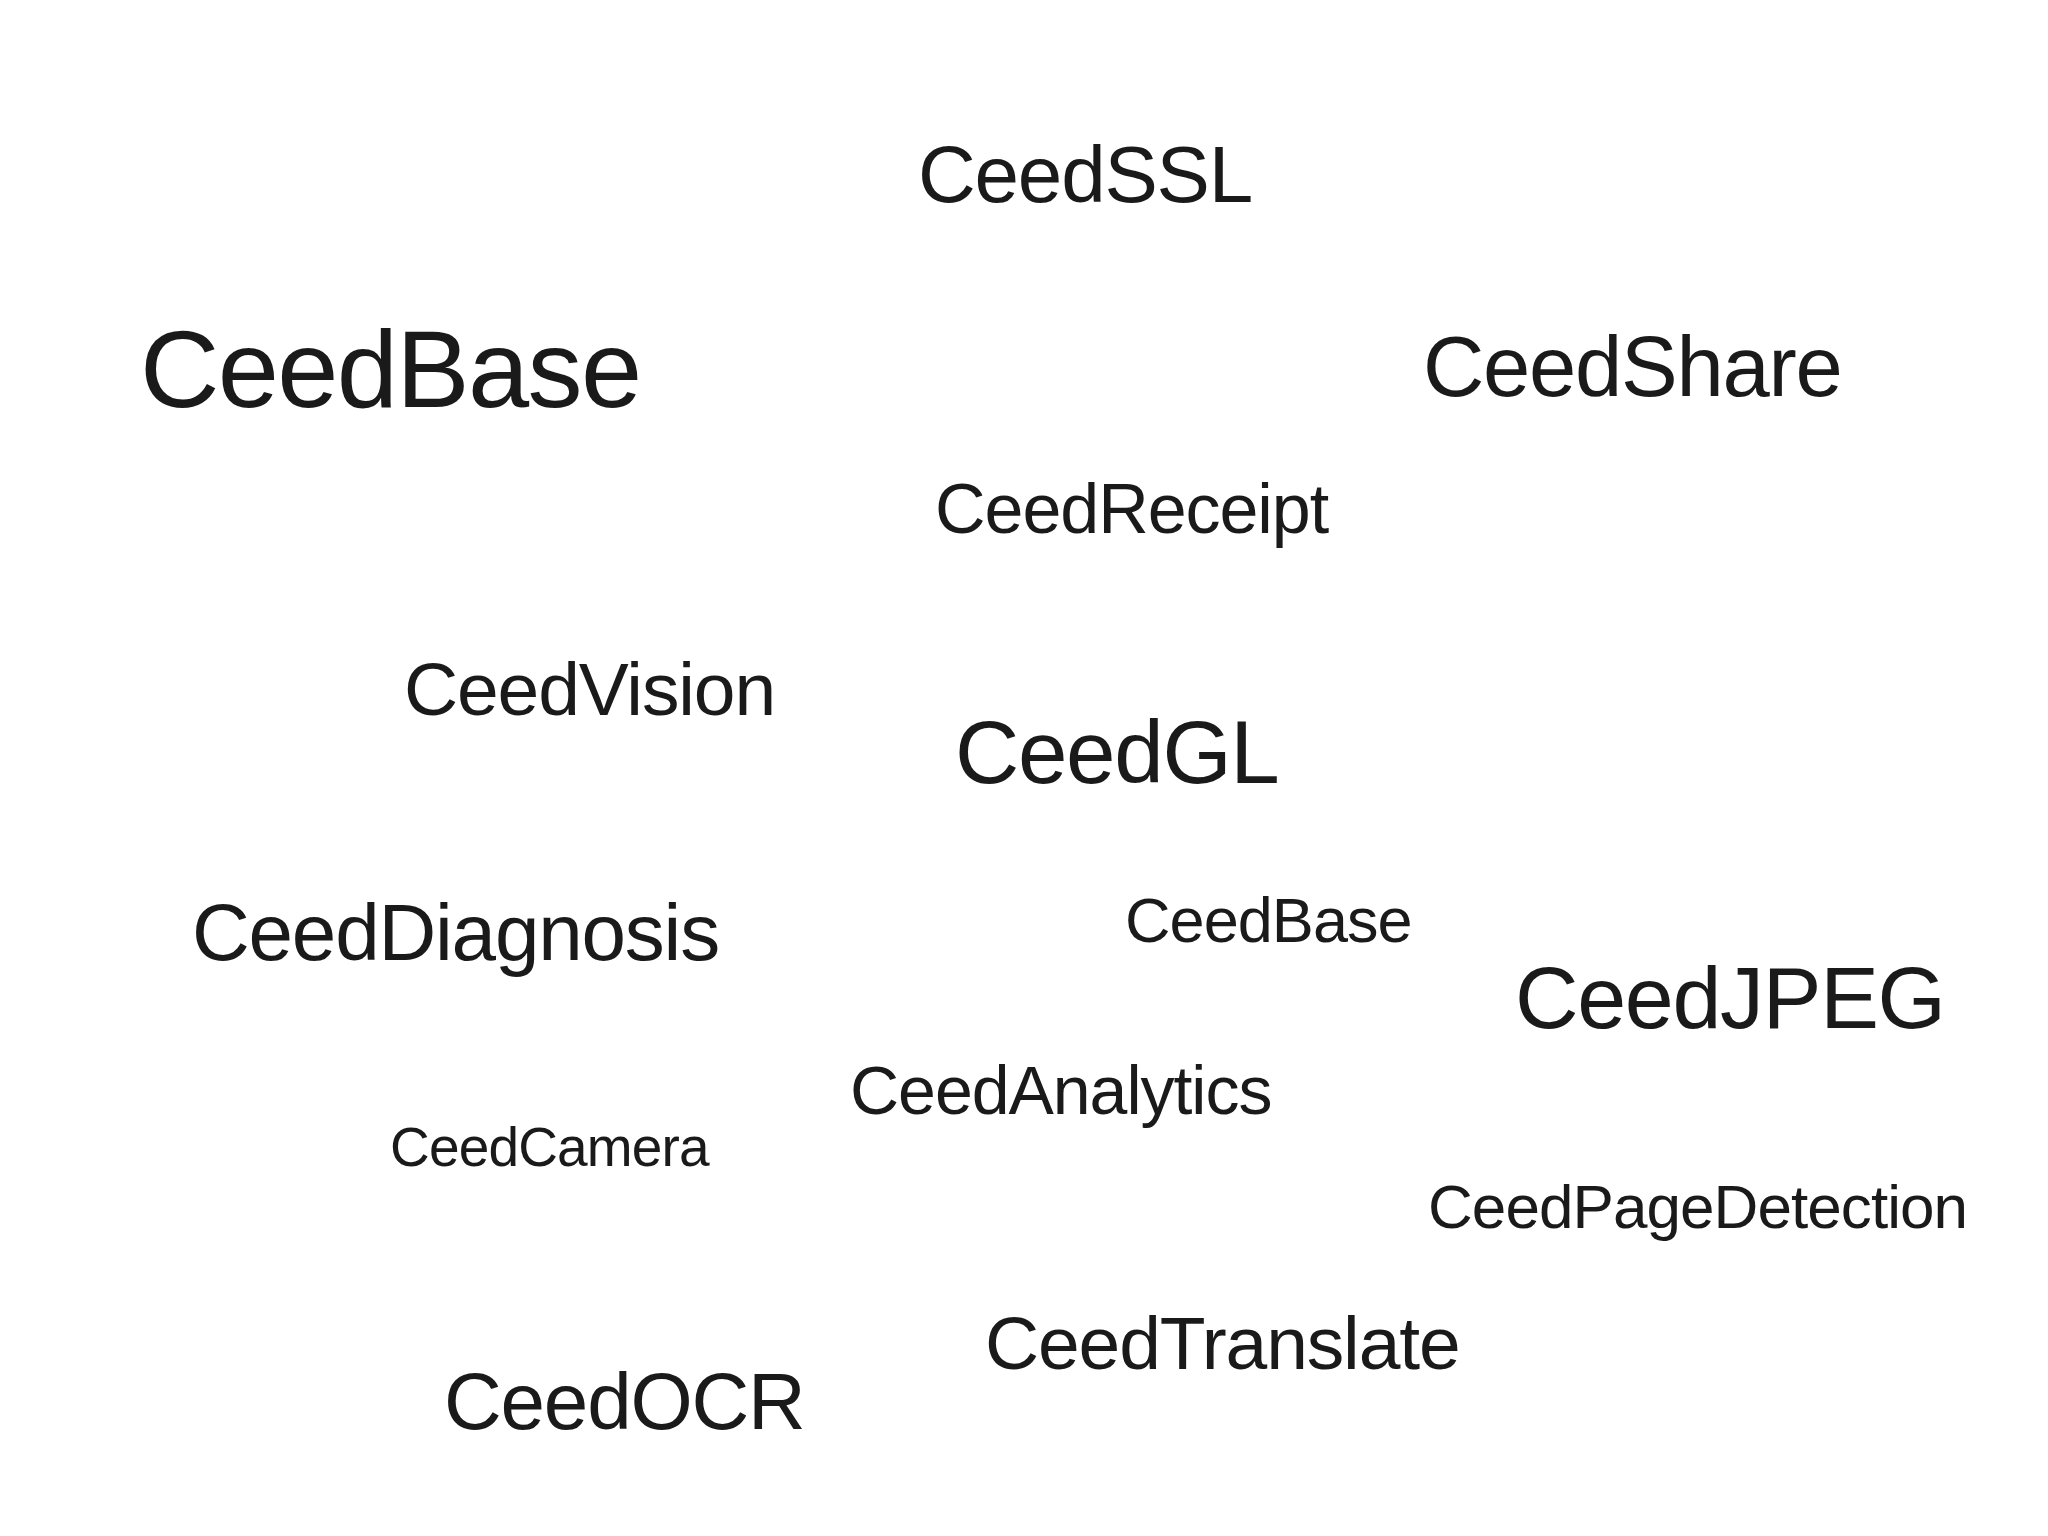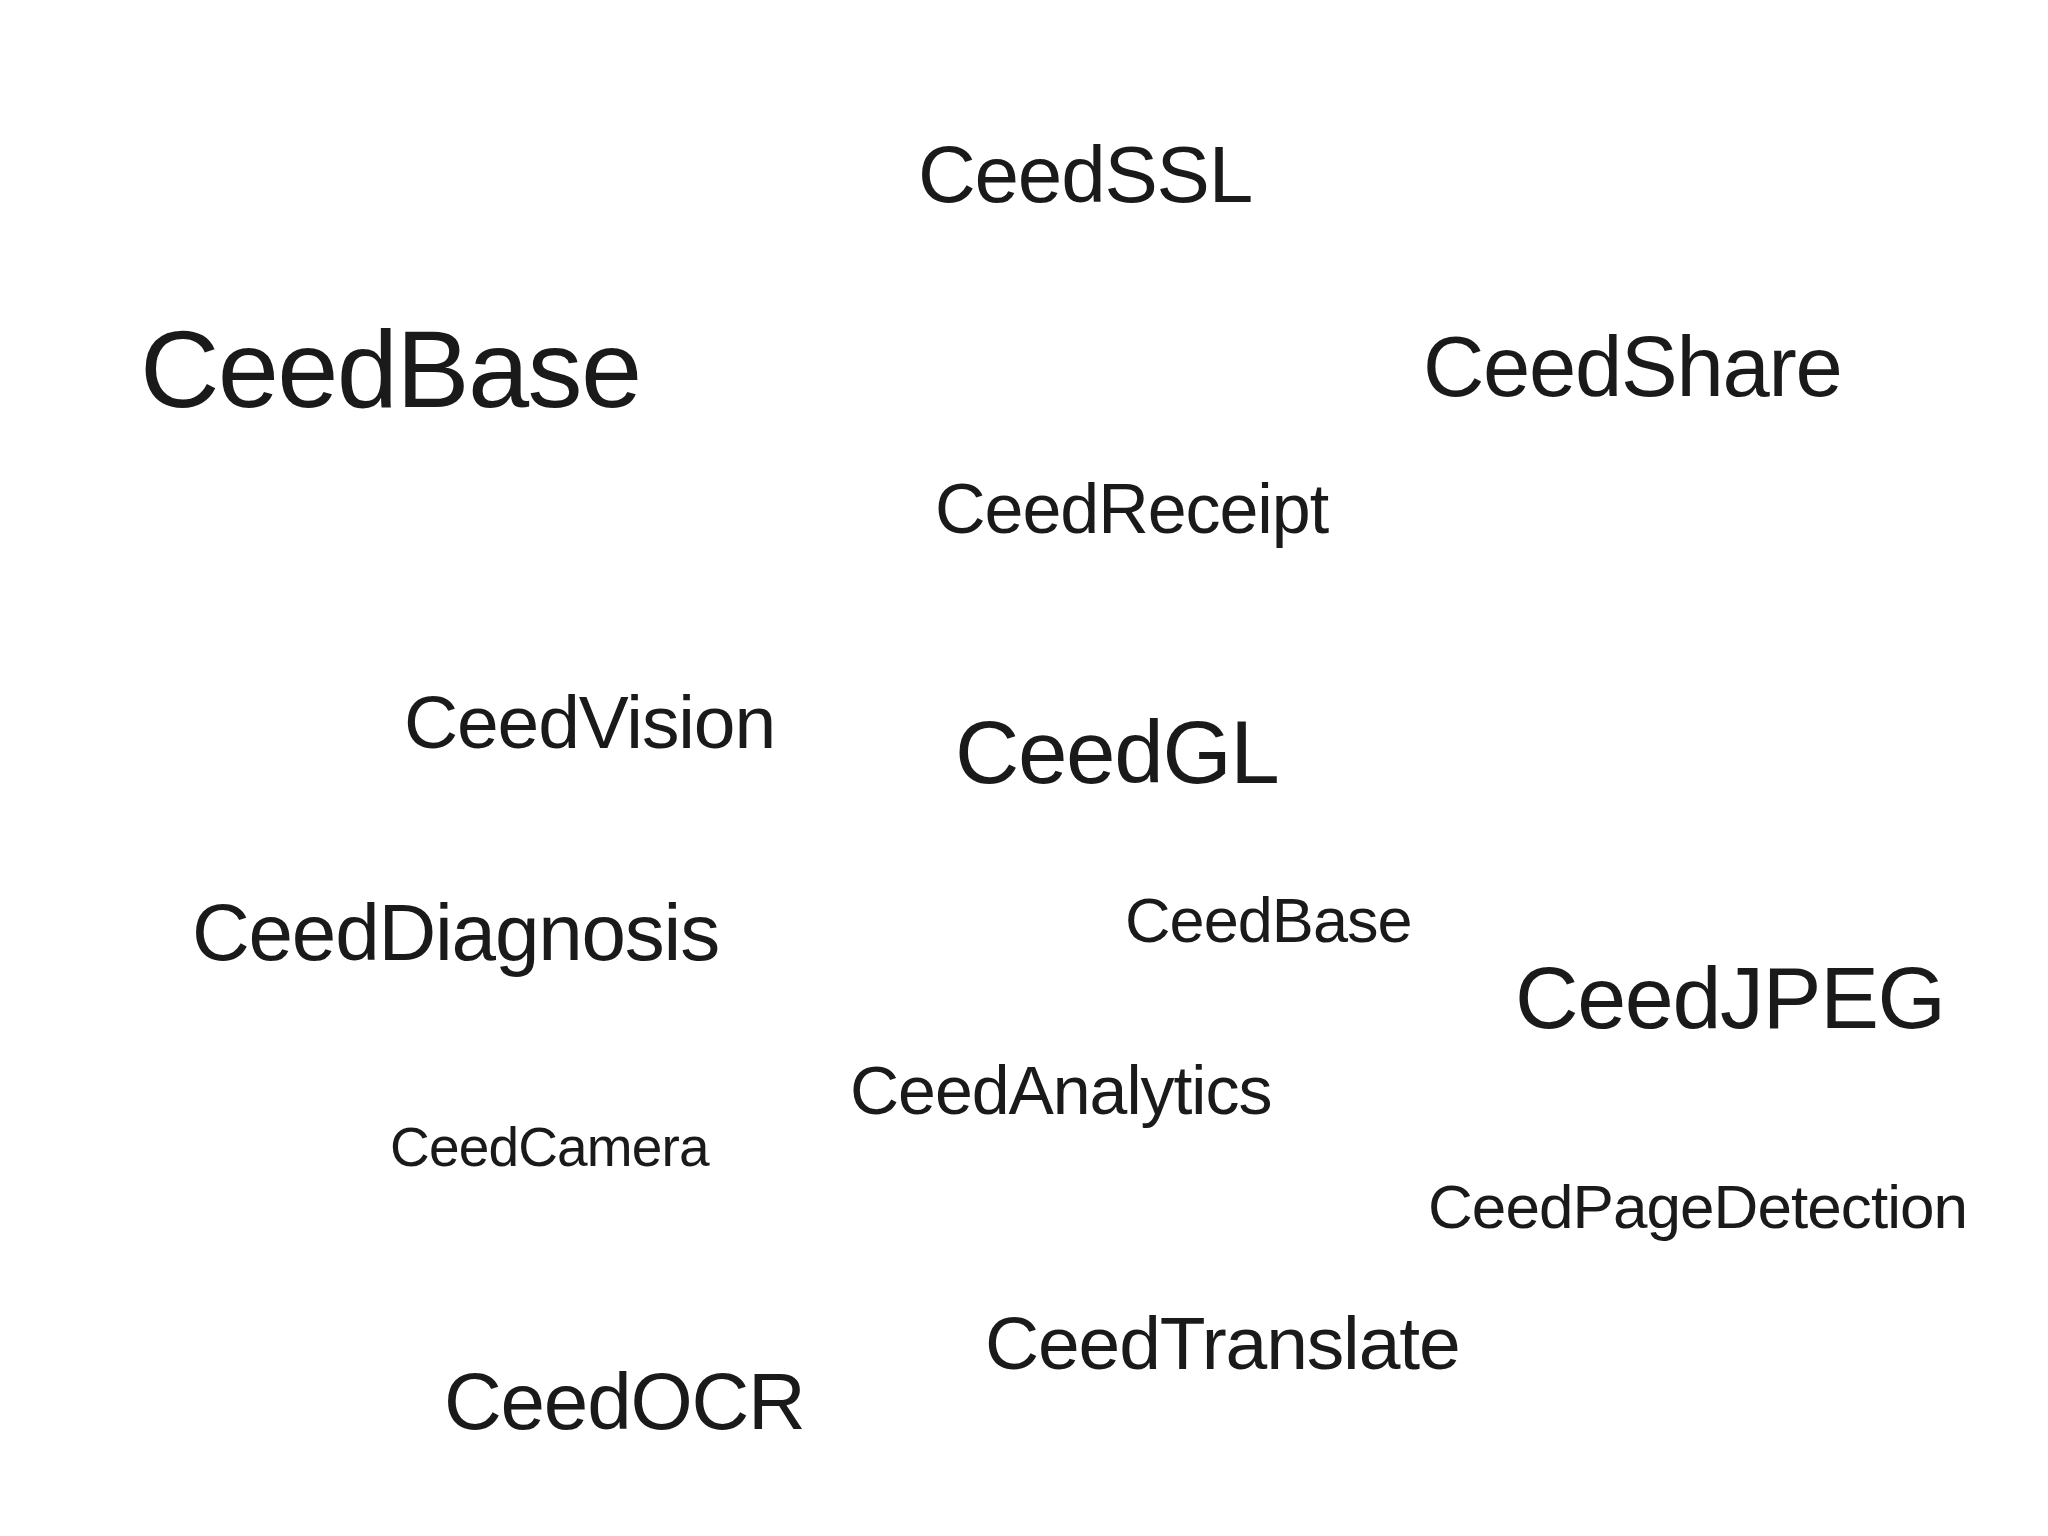--- a/index.html
+++ b/index.html
@@ -22,21 +22,21 @@
     line-height: 1;
     letter-spacing: -0.015em;
     font-weight: 400;
   }
   
   .l0  { left: 918px;  top: 135px;  font-size: 80px;  }  
   .l1  { left: 140px;  top: 314px;  font-size: 110px; }  
   .l2  { left: 1423px; top: 324px;  font-size: 85px;  }  
   .l3  { left: 935px;  top: 474px;  font-size: 70px;  }  
   .l4  { left: 545px;  top: 519px;  font-size: 62px;  }  
-  .l5  { left: 404px;  top: 652px;  font-size: 75px; margin-top: 33px;  }  
+  .l5  { left: 404px;  top: 652px;  font-size: 75px;  }  
   .l6  { left: 1463px; top: 633px;  font-size: 63px;  }  
   .l7  { left: 955px;  top: 708px;  font-size: 89px;  }  
   .l8  { left: 192px;  top: 893px;  font-size: 80px;  }  
   .l9  { left: 1125px; top: 889px;  font-size: 63px;  }  
   .l10 { left: 1515px; top: 954px;  font-size: 88px;  }  
   .l11 { left: 850px;  top: 1056px; font-size: 68px;  }  
   .l12 { left: 390px;  top: 1120px; font-size: 55px;  }  
   .l13 { left: 1428px; top: 1138px; font-size: 62px; margin-top: 38px;  }  
   .l14 { left: 985px;  top: 1306px; font-size: 75px;  }  
   .l15 { left: 444px;  top: 1362px; font-size: 80px;  }  

